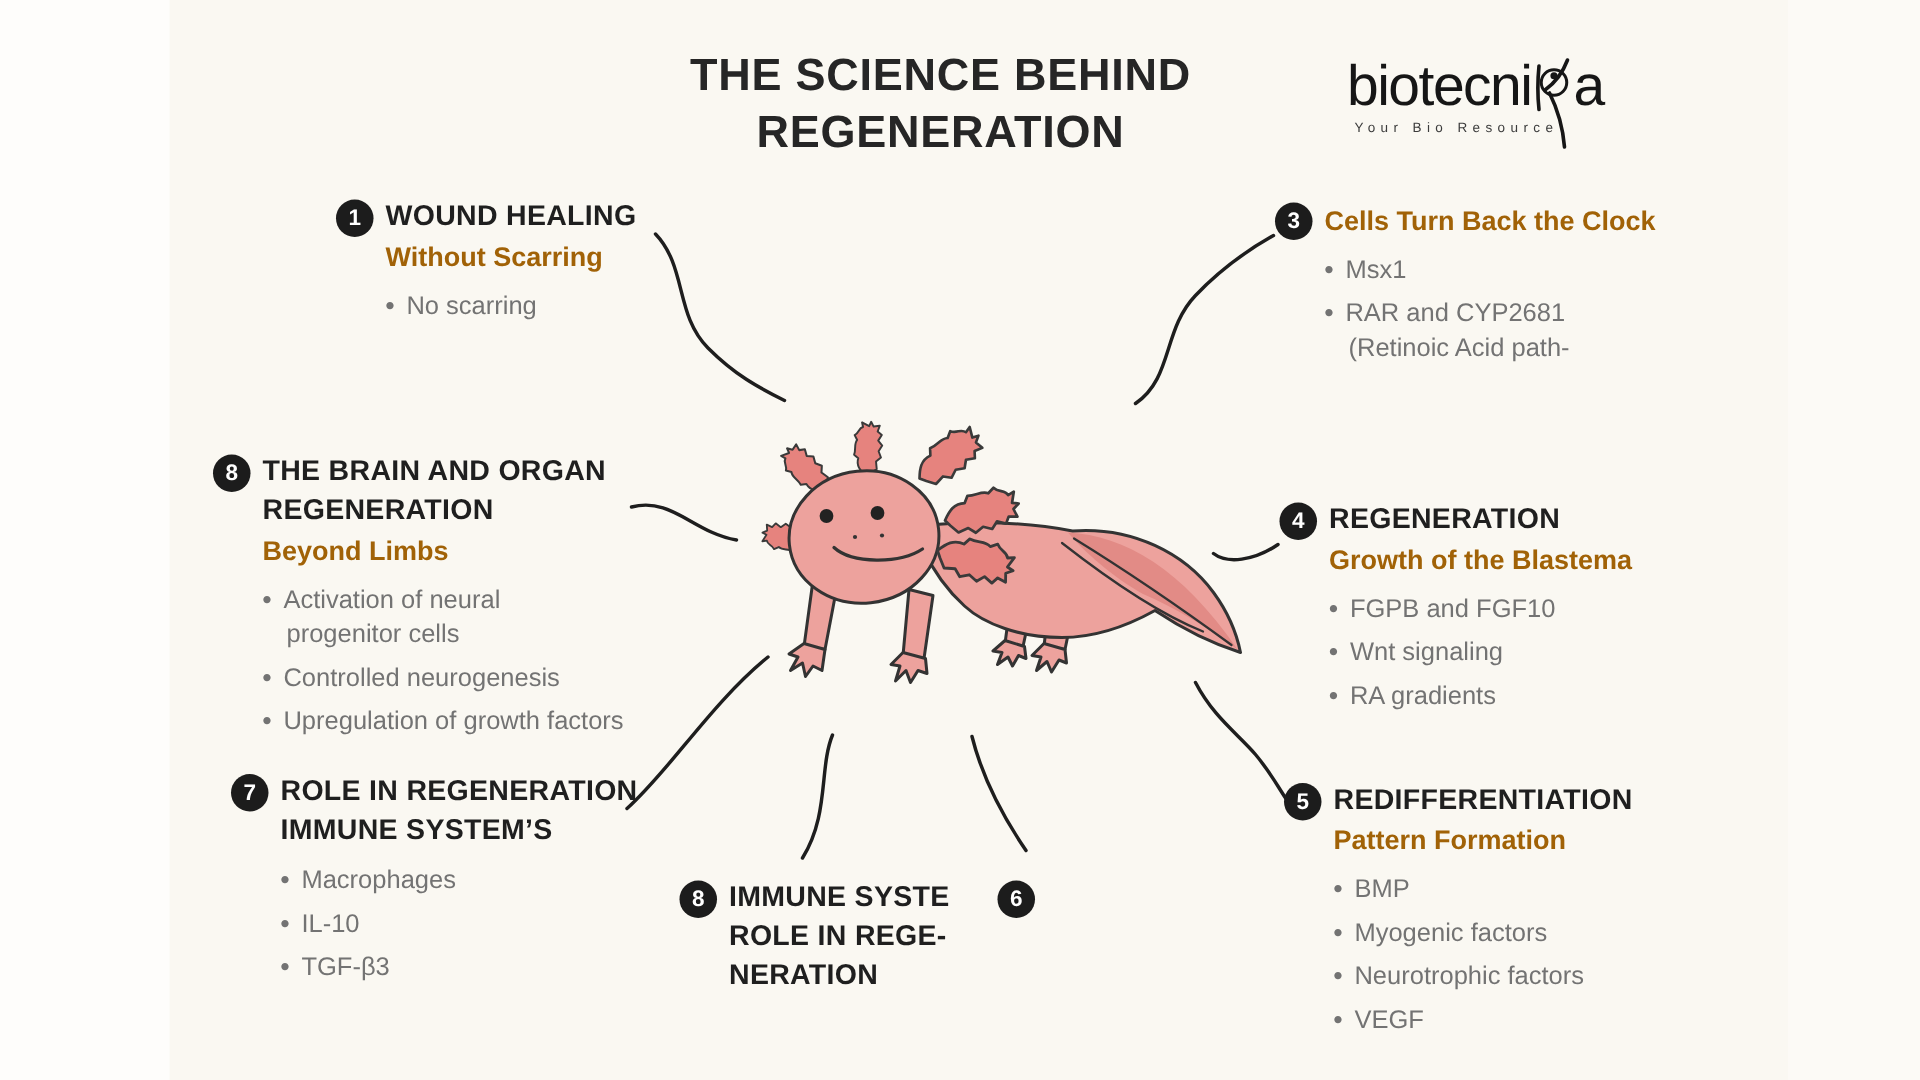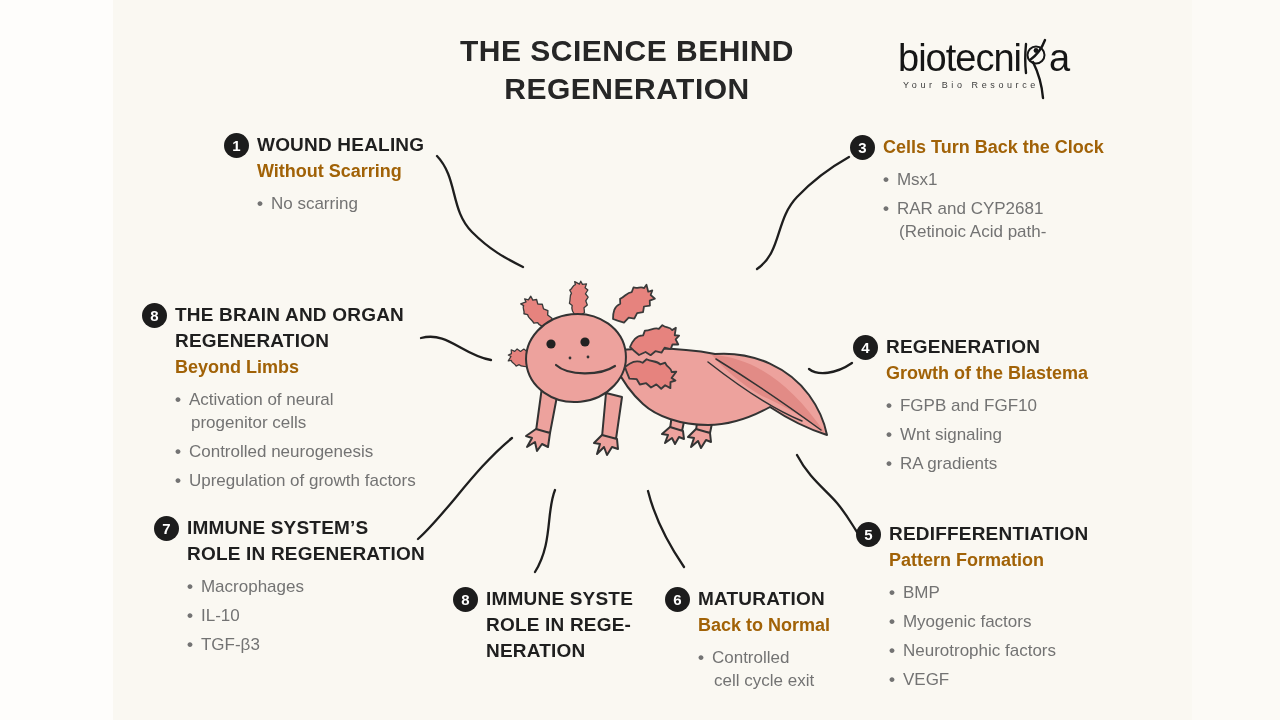--- a/index.html
+++ b/index.html
@@ -151,22 +151,22 @@
         <div class="b">
           <div class="bl first">Upregulation of growth factors</div>
         </div>
       </div>
     </div>
   </div>
 
   <div class="section" style="left:154px;top:515px;width:330px;">
     <div class="badge">7</div>
     <div class="sbody">
+      <div class="stitle">ROLE IN REGENERATION</div>
       <div class="stitle">IMMUNE SYSTEM’S</div>
-      <div class="stitle">ROLE IN REGENERATION</div>
       <div class="bullets">
         <div class="b">
           <div class="bl first">Macrophages</div>
         </div>
         <div class="b">
           <div class="bl first">IL-10</div>
         </div>
         <div class="b">
           <div class="bl first">TGF-β3</div>
         </div>
@@ -178,30 +178,20 @@
     <div class="badge">8</div>
     <div class="sbody">
       <div class="stitle">IMMUNE SYSTE</div>
       <div class="stitle">ROLE IN REGE-</div>
       <div class="stitle">NERATION</div>
     </div>
   </div>
 
   <div class="section" style="left:665px;top:586px;width:215px;">
     <div class="badge">6</div>
-    <div class="sbody">
-      <div class="stitle">MATURATION</div>
-      <div class="ssub">Back to Normal</div>
-      <div class="bullets">
-        <div class="b">
-          <div class="bl first">Controlled</div>
-          <div class="bl cont">cell cycle exit</div>
-        </div>
-      </div>
-    </div>
   </div>
 
   <div class="section" style="left:850px;top:134px;width:330px;">
     <div class="badge">3</div>
     <div class="sbody">
       <div class="ssub">Cells Turn Back the Clock</div>
       <div class="bullets">
         <div class="b">
           <div class="bl first">Msx1</div>
         </div>

